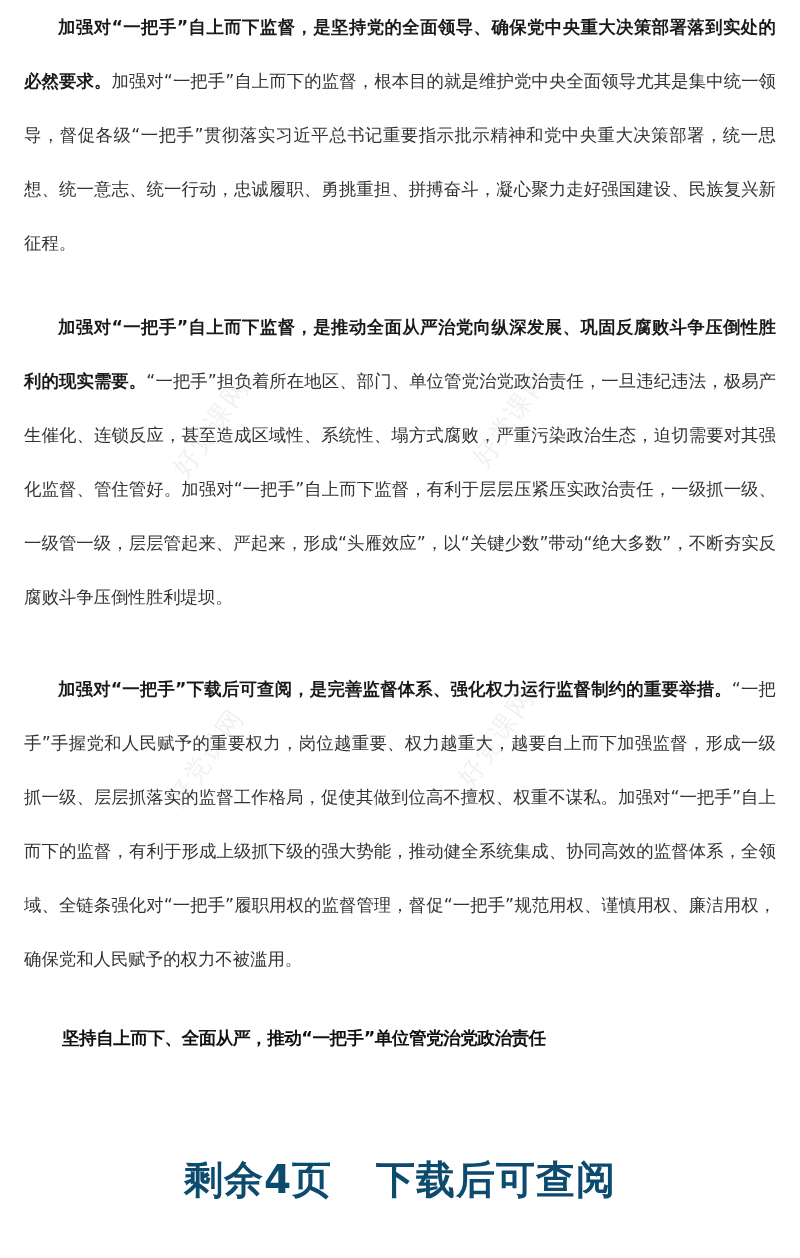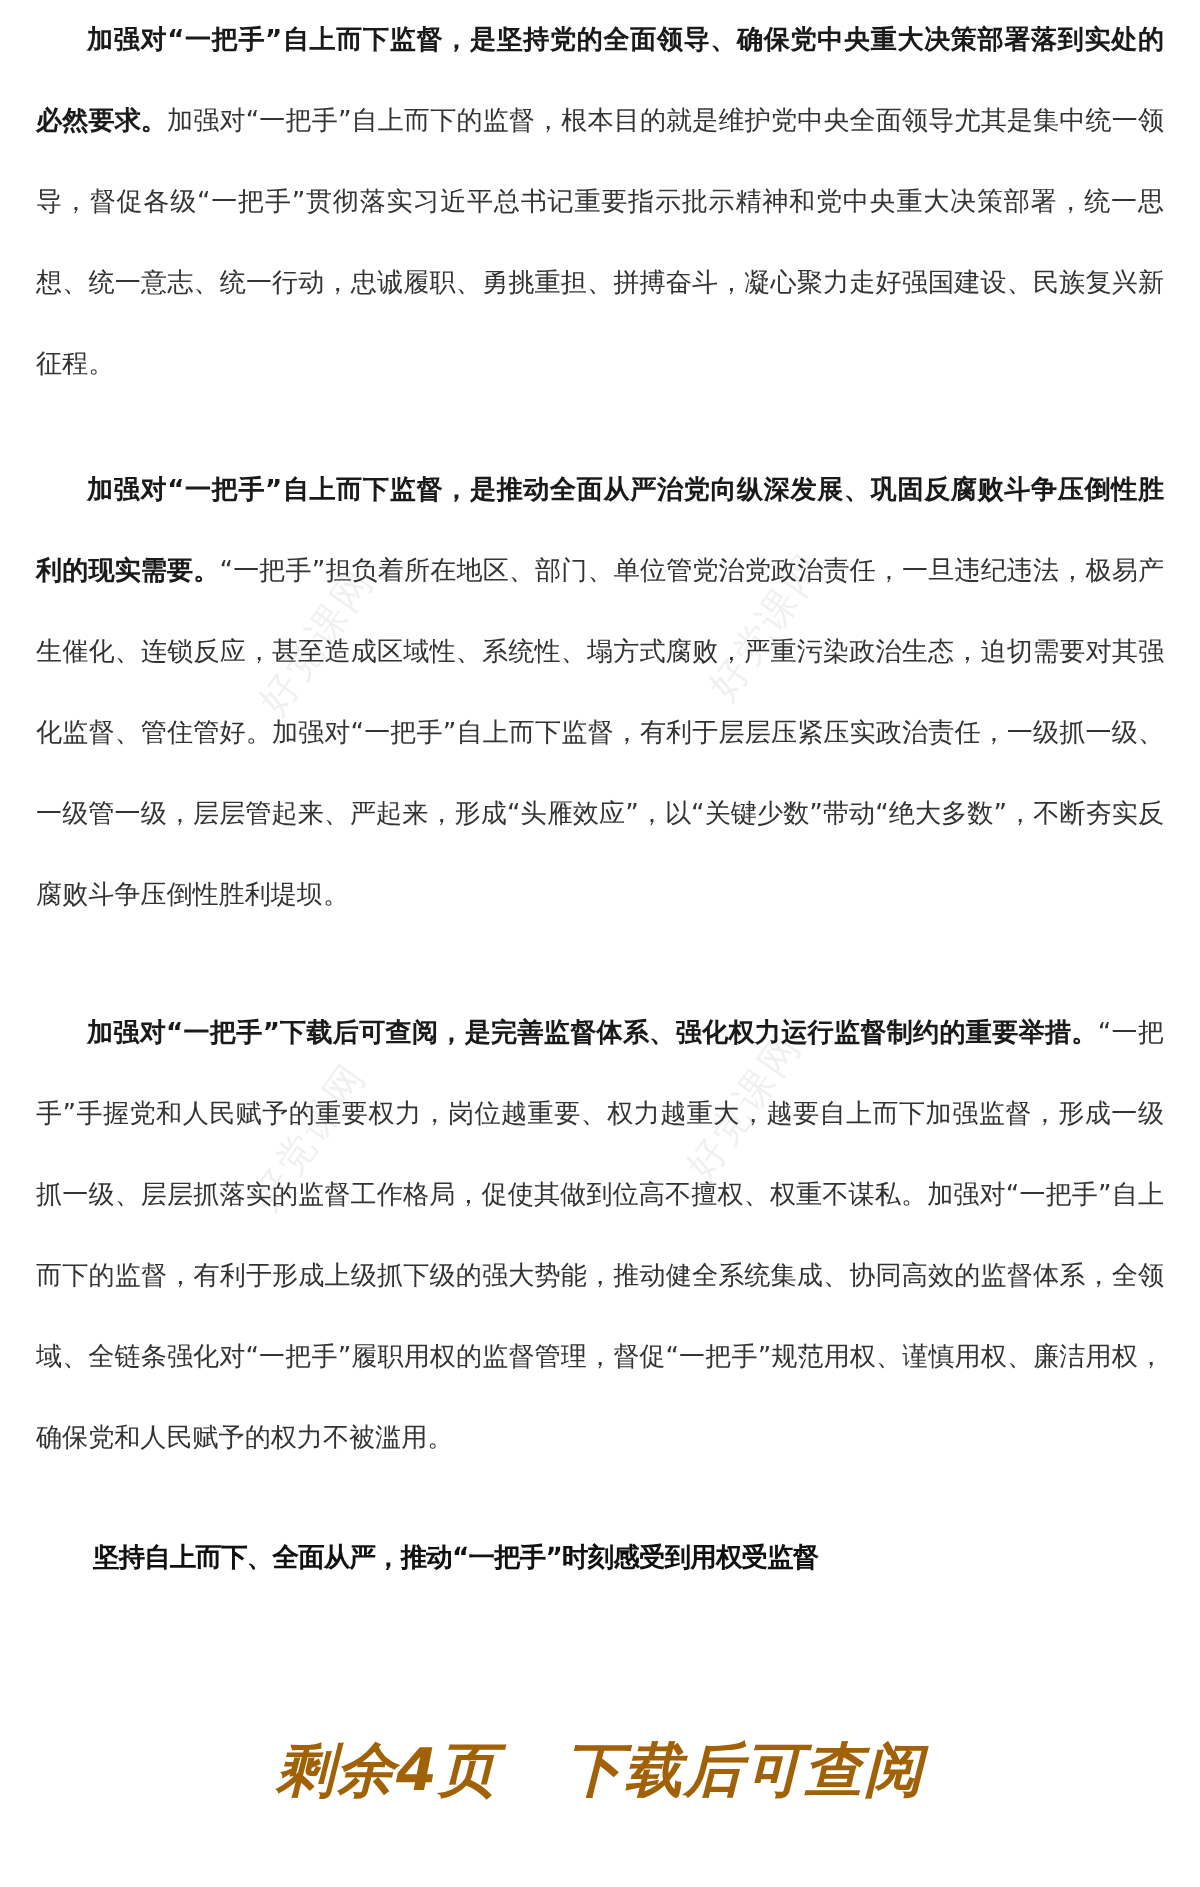--- a/index.html
+++ b/index.html
@@ -9,38 +9,38 @@
     .para { position: absolute; left: 24px; width: 752px; font-size: 17.4px;
       line-height: 54px; text-align: justify; letter-spacing: 0px; margin: 0; }
     .para .lead { font-weight: bold; color: #1a1a1a; }
     .indent { text-indent: 34px; }
     .p1 { top: 0px; }
     .p2 { top: 300px; }
     .p3 { top: 662px; }
     .subhead { position: absolute; left: 62px; top: 1026px; font-size: 17.6px;
       font-weight: bold; color: #111111; letter-spacing: -0.5px; }
     .more { position: absolute; left: 0; width: 800px; top: 1153px; text-align: center;
-      font-size: 39px; font-weight: bold; color: #a16207; letter-spacing: 1px; font-style: italic; }
+      font-size: 39px; font-weight: bold; color: #0c4a6e; letter-spacing: 1px; }
     .more .gap { display: inline-block; width: 44px; }
     .wm { position: absolute; font-size: 26px; color: rgba(0,0,0,0.06);
       transform: rotate(-55deg); transform-origin: center; white-space: nowrap;
       pointer-events: none; letter-spacing: 2px; }
   </style>
 </head>
 <body>
 
 <div class="page">
 
   <p class="para indent p1"><span class="lead">加强对“一把手”自上而下监督，是坚持党的全面领导、确保党中央重大决策部署落到实处的必然要求。</span><span>加强对“一把手”自上而下的监督，根本目的就是维护党中央全面领导尤其是集中统一领导，督促各级“一把手”贯彻落实习近平总书记重要指示批示精神和党中央重大决策部署，统一思想、统一意志、统一行动，忠诚履职、勇挑重担、拼搏奋斗，凝心聚力走好强国建设、民族复兴新征程。</span></p>
 
   <p class="para indent p2"><span class="lead">加强对“一把手”自上而下监督，是推动全面从严治党向纵深发展、巩固反腐败斗争压倒性胜利的现实需要。</span><span>“一把手”担负着所在地区、部门、单位管党治党政治责任，一旦违纪违法，极易产生催化、连锁反应，甚至造成区域性、系统性、塌方式腐败，严重污染政治生态，迫切需要对其强化监督、管住管好。加强对“一把手”自上而下监督，有利于层层压紧压实政治责任，一级抓一级、一级管一级，层层管起来、严起来，形成“头雁效应”，以“关键少数”带动“绝大多数”，不断夯实反腐败斗争压倒性胜利堤坝。</span></p>
 
   <p class="para indent p3"><span class="lead">加强对“一把手”下载后可查阅，是完善监督体系、强化权力运行监督制约的重要举措。</span><span>“一把手”手握党和人民赋予的重要权力，岗位越重要、权力越重大，越要自上而下加强监督，形成一级抓一级、层层抓落实的监督工作格局，促使其做到位高不擅权、权重不谋私。加强对“一把手”自上而下的监督，有利于形成上级抓下级的强大势能，推动健全系统集成、协同高效的监督体系，全领域、全链条强化对“一把手”履职用权的监督管理，督促“一把手”规范用权、谨慎用权、廉洁用权，确保党和人民赋予的权力不被滥用。</span></p>
 
-  <div class="subhead">坚持自上而下、全面从严，推动“一把手”时刻感受到用权受监督</div>
+  <div class="subhead">坚持自上而下、全面从严，推动“一把手”单位管党治党政治责任</div>
 
   <div class="more">
     <span>剩余4页</span><span class="gap"></span><span>下载后可查阅</span>
   </div>
 
   <div class="wm" style="left:155px; top:410px;">好党课网</div>
   <div class="wm" style="left:455px; top:400px;">好党课网</div>
   <div class="wm" style="left:150px; top:740px;">好党课网</div>
   <div class="wm" style="left:440px; top:720px;">好党课网</div>
 </div>

